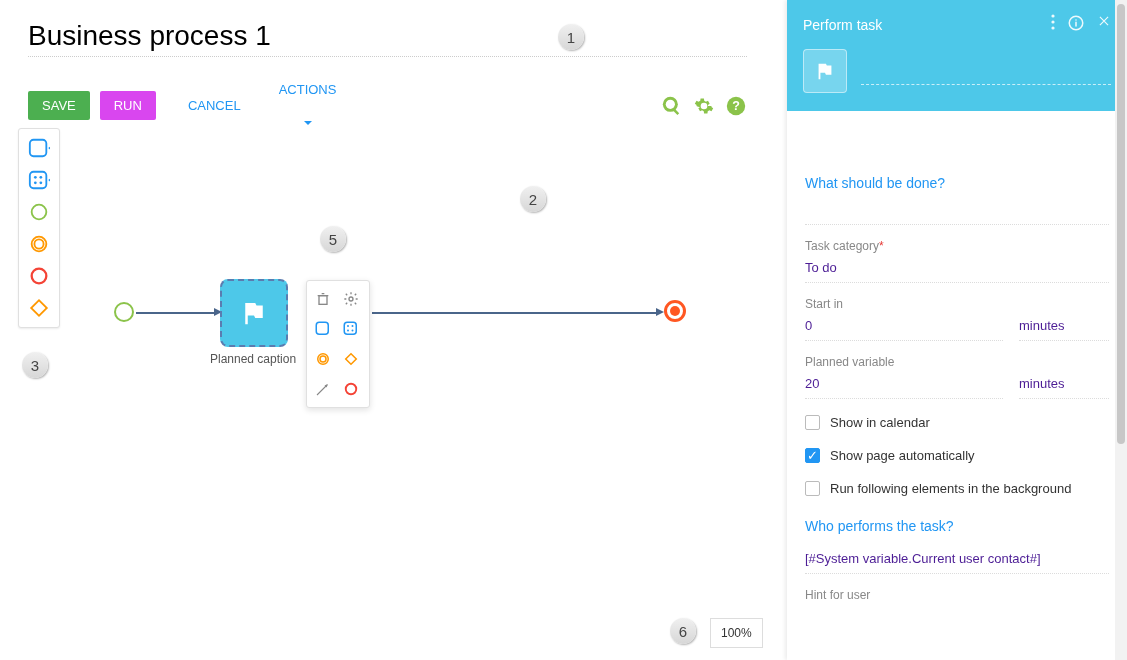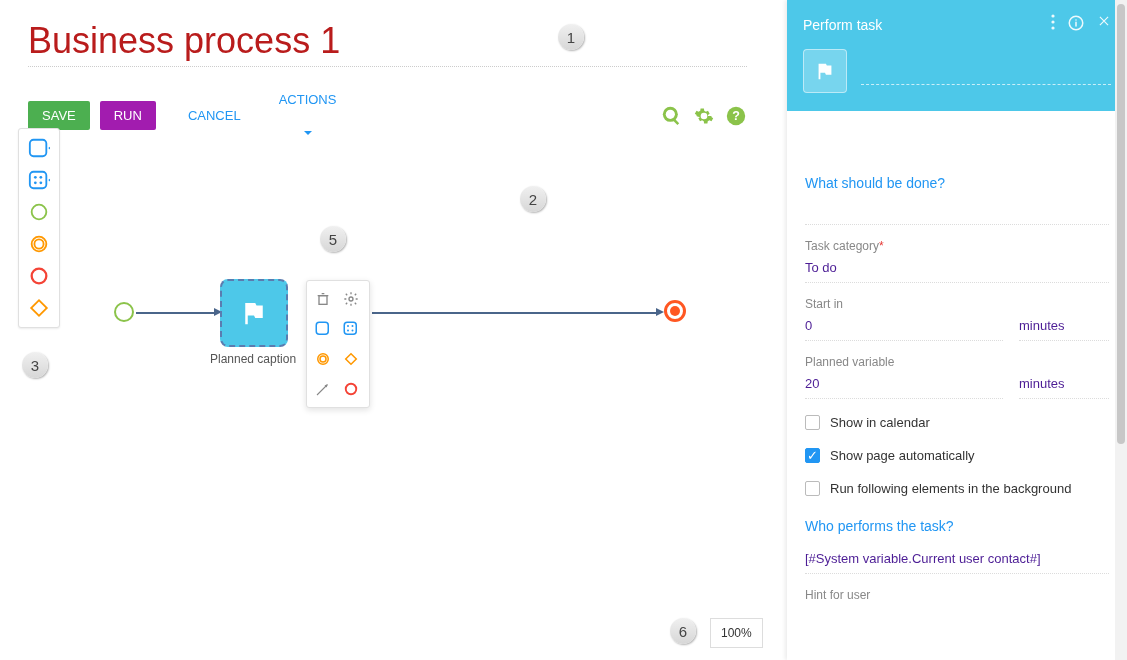--- a/index.html
+++ b/index.html
@@ -1,23 +1,23 @@
 <!DOCTYPE html>
 <html><head>
 <meta charset="utf-8">
 <style>
 * { box-sizing: border-box; margin: 0; padding: 0; }
 body { font-family: -apple-system, BlinkMacSystemFont, "Segoe UI", Arial, sans-serif; font-size: 13px; color: #333; width: 1127px; height: 660px; overflow: hidden; background: #fff; position: relative; }
 .main-area { position: absolute; left: 0; top: 0; width: 775px; height: 660px; }
 .header { padding: 20px 28px 0 28px; }
-.title { font-size: 36px; font-weight: 300; color: #b91c1c; border-bottom: 1px dotted #ccc; display: inline-block; width: 100%; padding-bottom: 4px; }
+.title { font-size: 28px; font-weight: 300; color: #000000; border-bottom: 1px dotted #ccc; display: inline-block; width: 100%; padding-bottom: 4px; }
 .toolbar { display: flex; align-items: center; gap: 10px; padding: 18px 28px 8px 28px; }
 .btn { padding: 7px 14px; border: none; font-size: 13px; font-weight: 500; cursor: pointer; border-radius: 2px; }
 .btn-save { background: #4caf50; color: #fff; }
-.btn-run { background: #a21caf; color: #fff; }
+.btn-run { background: #d946ef; color: #fff; }
 .btn-cancel { background: transparent; color: #2196f3; margin-left: 8px; }
 .btn-actions { background: transparent; color: #2196f3; display: inline-flex; align-items: center; gap: 20px; flex-direction: column; }
 .caret { border: 4px solid transparent; border-top-color: #2196f3; margin-top: 4px; }
 .spacer { flex: 1; }
 .icon-btn { width: 22px; height: 22px; display: inline-flex; align-items: center; justify-content: center; cursor: pointer; color: #8bc34a; }
 .icon-btn svg { width: 20px; height: 20px; }
 .toolbox { position: absolute; left: 18px; top: 128px; width: 42px; background: #fff; border: 1px solid #e0e0e0; border-radius: 3px; padding: 8px 0; display: flex; flex-direction: column; align-items: center; gap: 10px; box-shadow: 0 1px 2px rgba(0,0,0,0.08); }
 .tool { width: 22px; height: 22px; cursor: pointer; display: flex; align-items: center; justify-content: center; }
 .canvas { position: absolute; left: 70px; top: 120px; right: 0; bottom: 0; }
 .node-start { position: absolute; left: 44px; top: 182px; width: 20px; height: 20px; border: 2px solid #8bc34a; border-radius: 50%; background: #fff; }

